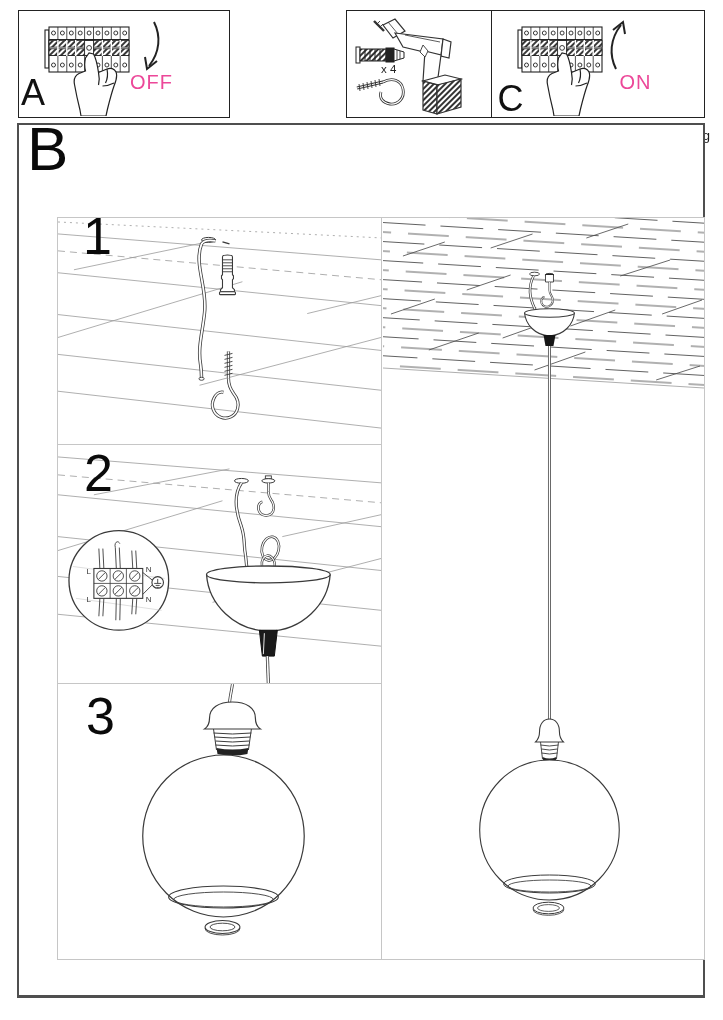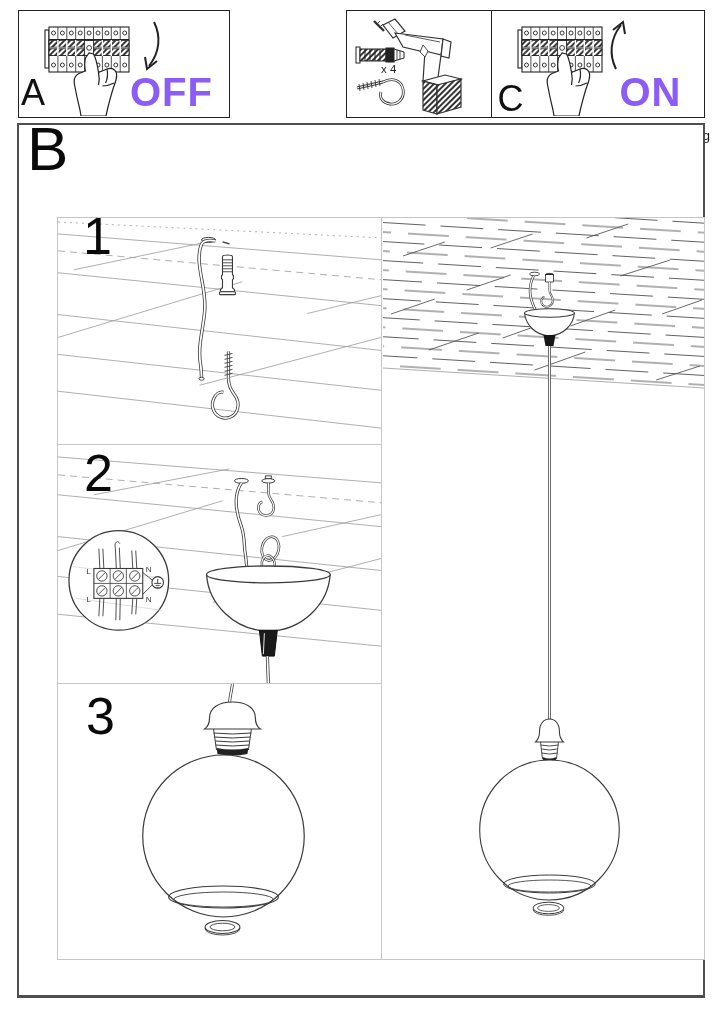--- a/index.html
+++ b/index.html
@@ -6,21 +6,21 @@
     --ink:#3a3a3a; --frame:#4f4f4f; --light:#c6c6c6; --paper:#ffffff;
   }
   html,body{margin:0;padding:0;background:#fff;}
   .page{
     position:relative; width:723px; height:1020px; background:var(--paper);
     font-family:"Liberation Sans", sans-serif; color:#1c1c1c; overflow:hidden;
   }
   .box{position:absolute; border:1.6px solid #222; background:#fff; box-sizing:border-box;}
   .box svg{position:absolute; left:0; top:0;}
   .letter{position:absolute; font-size:36px; color:#111; line-height:1;}
-  .action{position:absolute; font-size:40px; color:#8b5cf6; line-height:1; letter-spacing:1px;font-weight:bold;}
+  .action{position:absolute; font-size:20px; color:#ec4899; line-height:1; letter-spacing:1px;}
   .qty{position:absolute; font-size:11.5px; color:#222; line-height:1;}
   .captions{position:absolute; left:348px; top:125px; font-size:13px; line-height:21.5px; color:#1c1c1c; white-space:nowrap;}
   .b-frame{
     position:absolute; left:17px; top:123px; width:688px; height:875px;
     border:2px solid var(--frame); border-bottom-width:3px; box-sizing:border-box; background:#fff;
   }
   .letter-b{position:absolute; left:8px; top:-7px; font-size:62px; color:#0a0a0a; line-height:1;}
   .diagram{
     position:absolute; left:38px; top:92px; width:646px; height:741px;
     border:1px solid var(--light); box-sizing:content-box; background:#fff;

